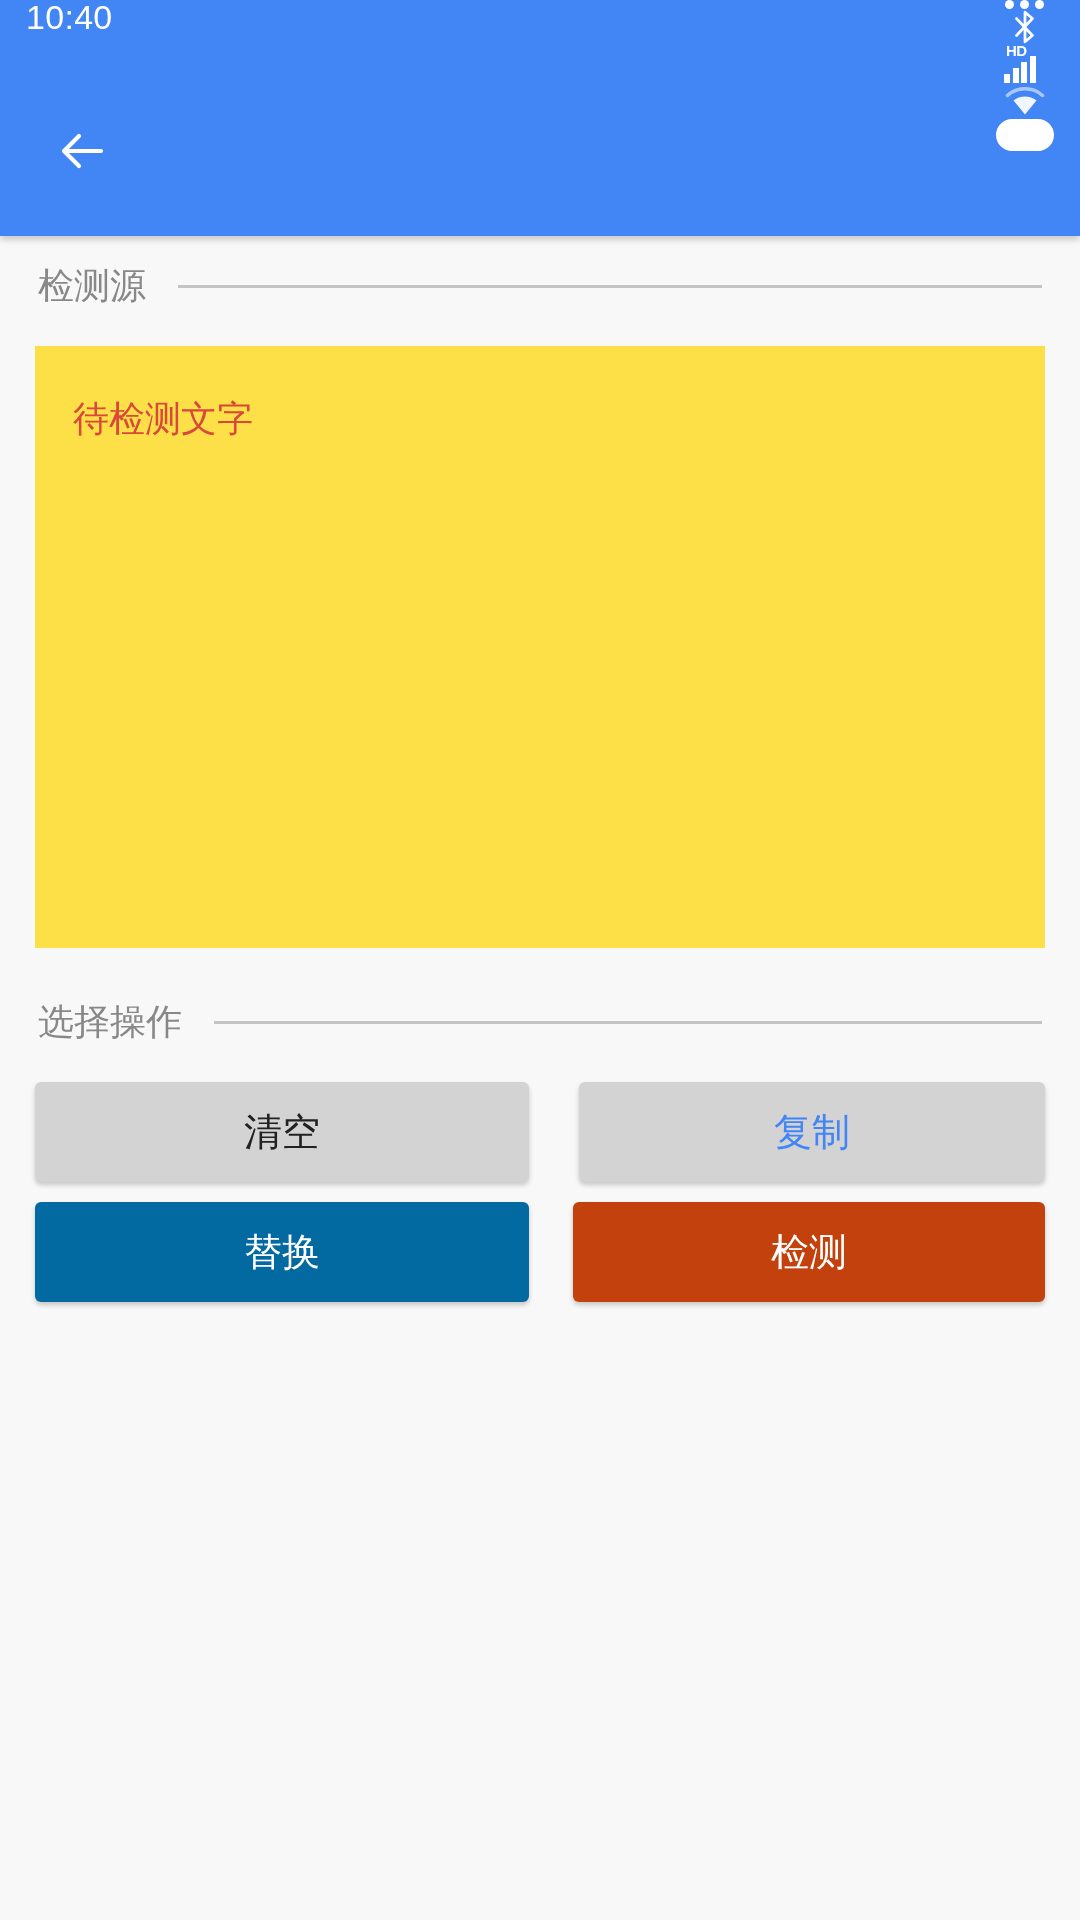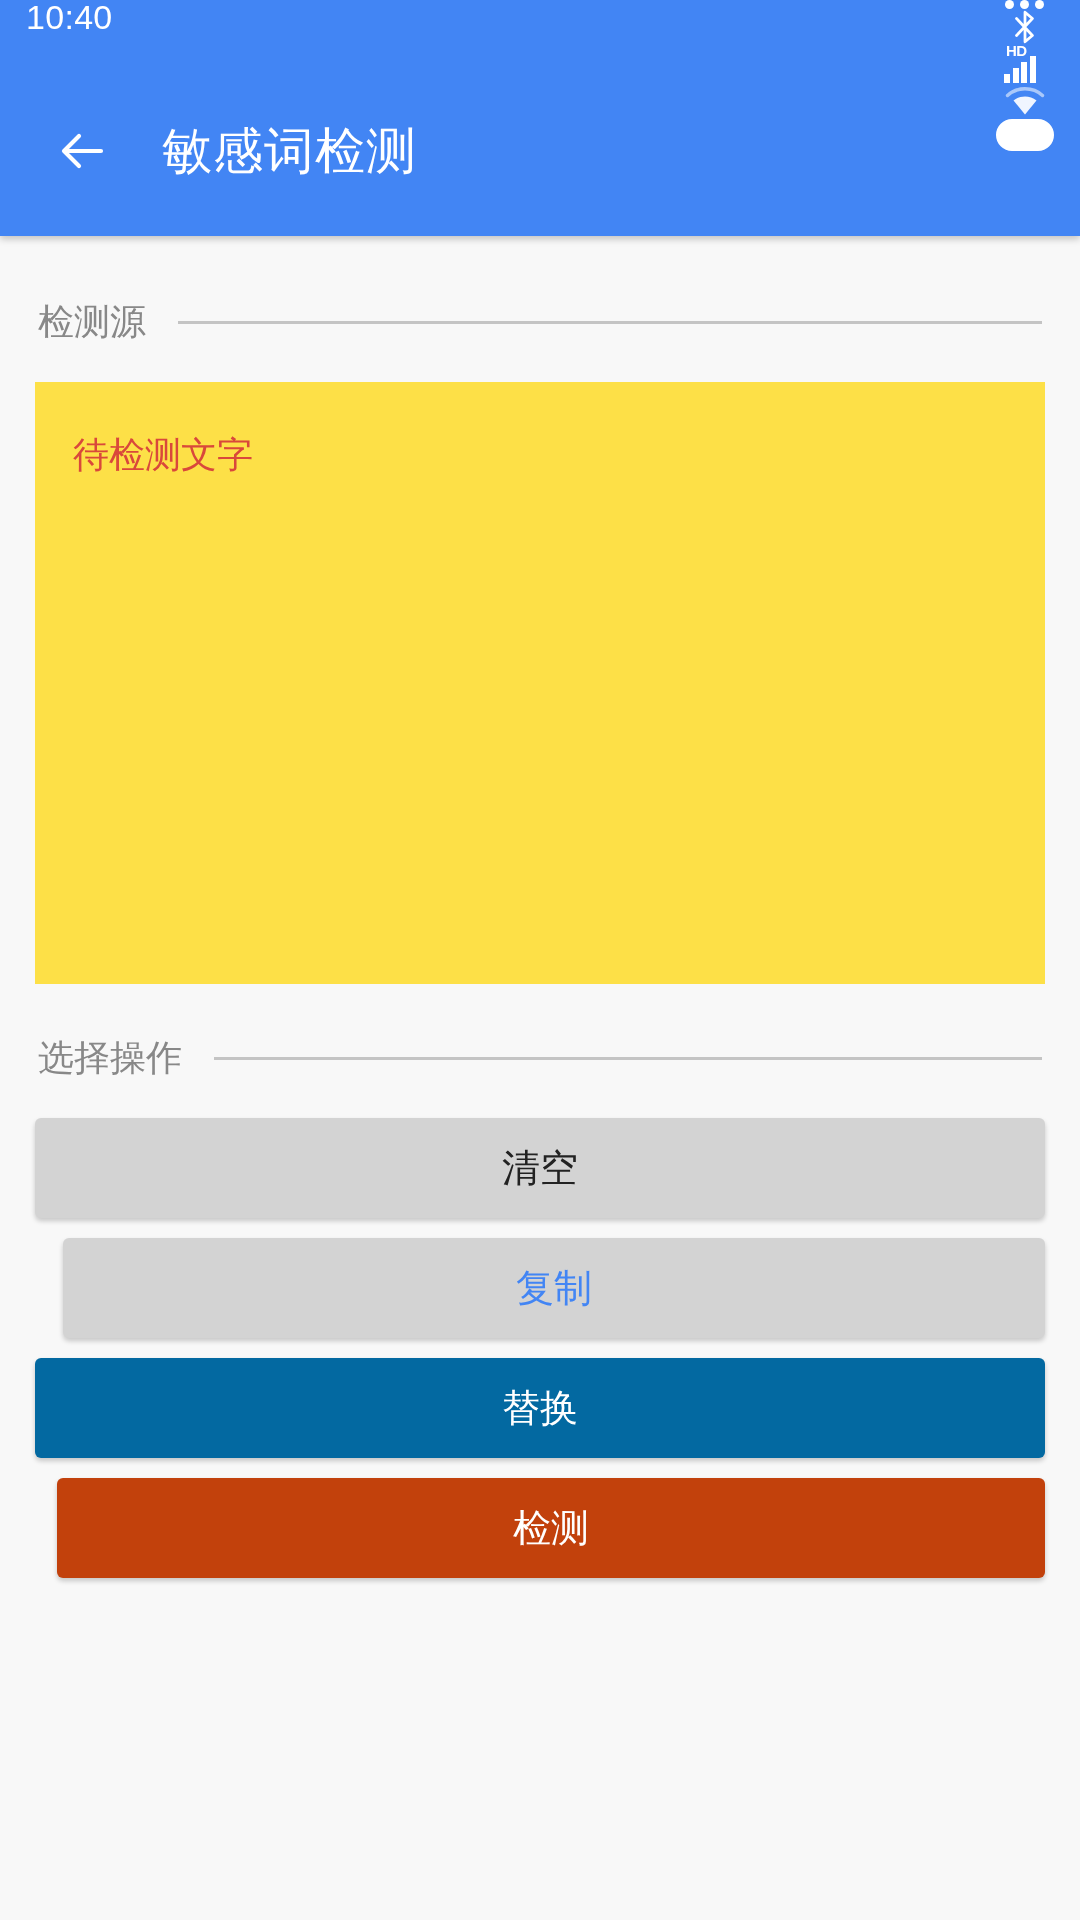--- a/index.html
+++ b/index.html
@@ -167,40 +167,40 @@
     white-space: nowrap;
     line-height: 1;
   }
   .section-head .rule {
     flex: 1;
     height: 3px;
     background: #c4c4c4;
     margin-left: 32px;
   }
 
-  .src-section { padding-top: 68px; }
+  .src-section { padding-top: 32px; }
 
   .textarea-box {
     margin: 42px 35px 0 35px;
     height: 602px;
     background: #fde047;
     padding: 48px 38px;
   }
   .textarea-placeholder {
     color: #d9483b;
     font-size: 36px;
     line-height: 1.4;
   }
 
   .ops-section { padding-top: 56px; }
 
   .btn-grid {
     margin: 42px 35px 0 35px;
     display: grid;
-    grid-template-columns: 1fr;
+    grid-template-columns: 1fr 1fr;
     gap: 20px 22px;
   }
 
   .op-btn {
     height: 100px;
     border: none;
     border-radius: 6px;
     font-size: 38px;
     font-family: "Liberation Sans", "DejaVu Sans", sans-serif;
     display: flex;
@@ -262,21 +262,20 @@
 
   </div>
 </div>
 
 <div class="app-bar">
   <div class="back-btn">
     <svg viewBox="0 0 52 52">
       <path d="M45 26 H9 M23 11 L8 26 L23 41" stroke="#ffffff" stroke-width="4.2" fill="none" stroke-linecap="round" stroke-linejoin="round"></path>
     </svg>
   </div>
-  <div class="app-title">敏感词检测</div>
 </div>
 
 <div class="content">
 
   <div class="src-section">
     <div class="section-head">
       <span class="label">检测源</span>
       <span class="rule"></span>
     </div>
 

